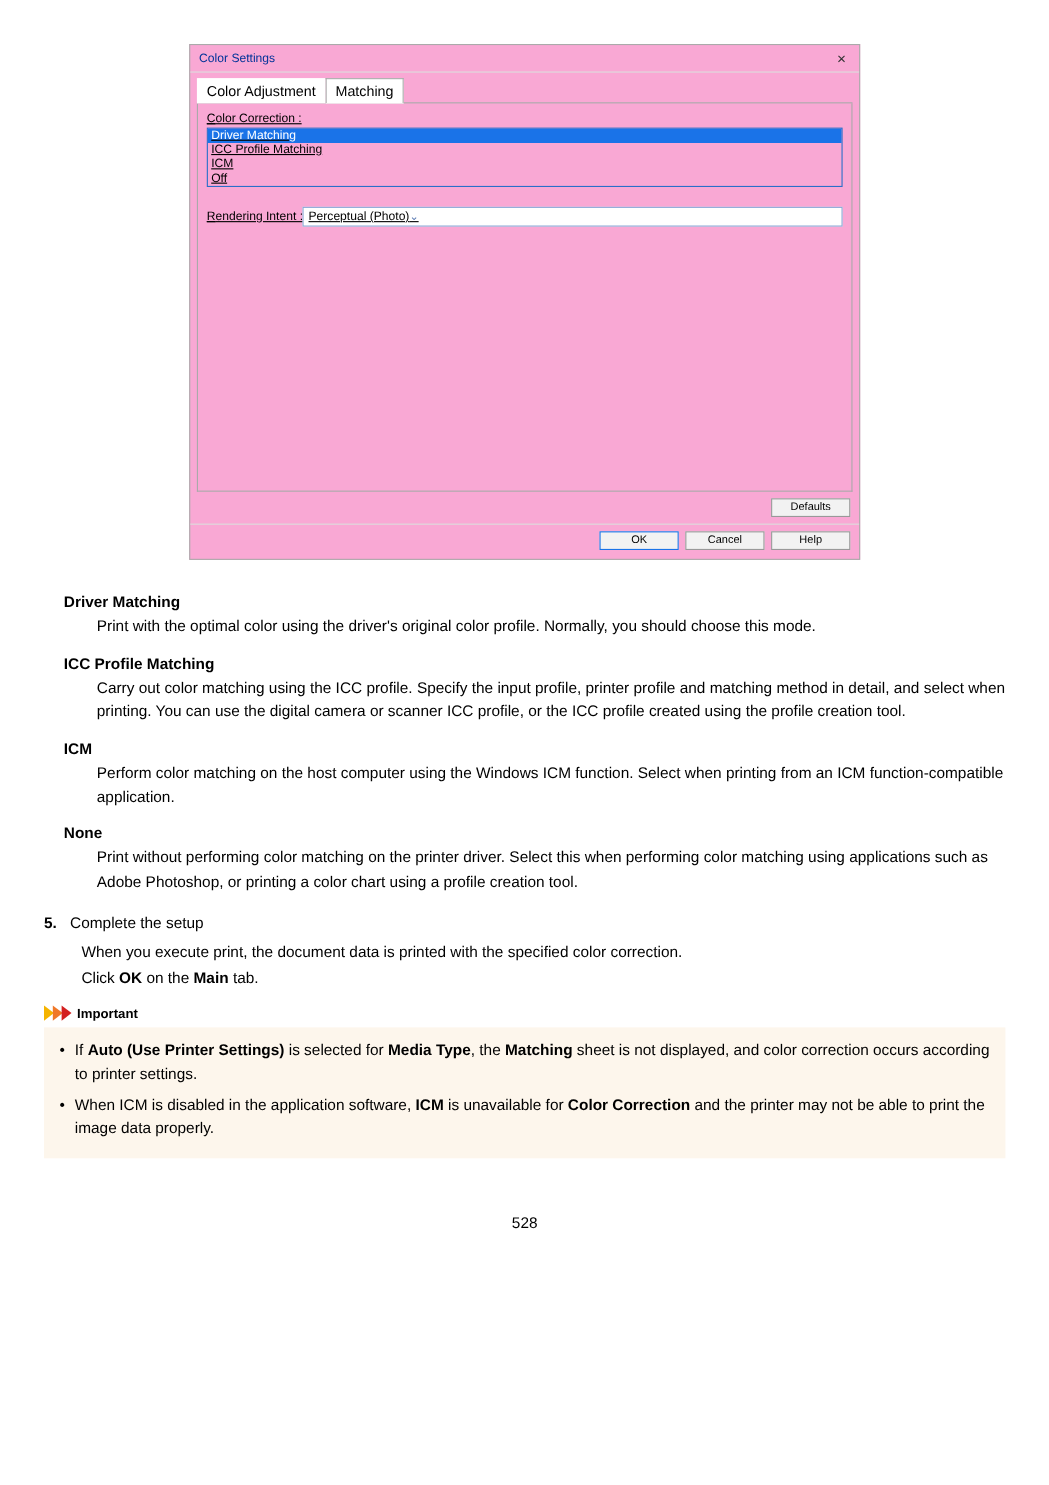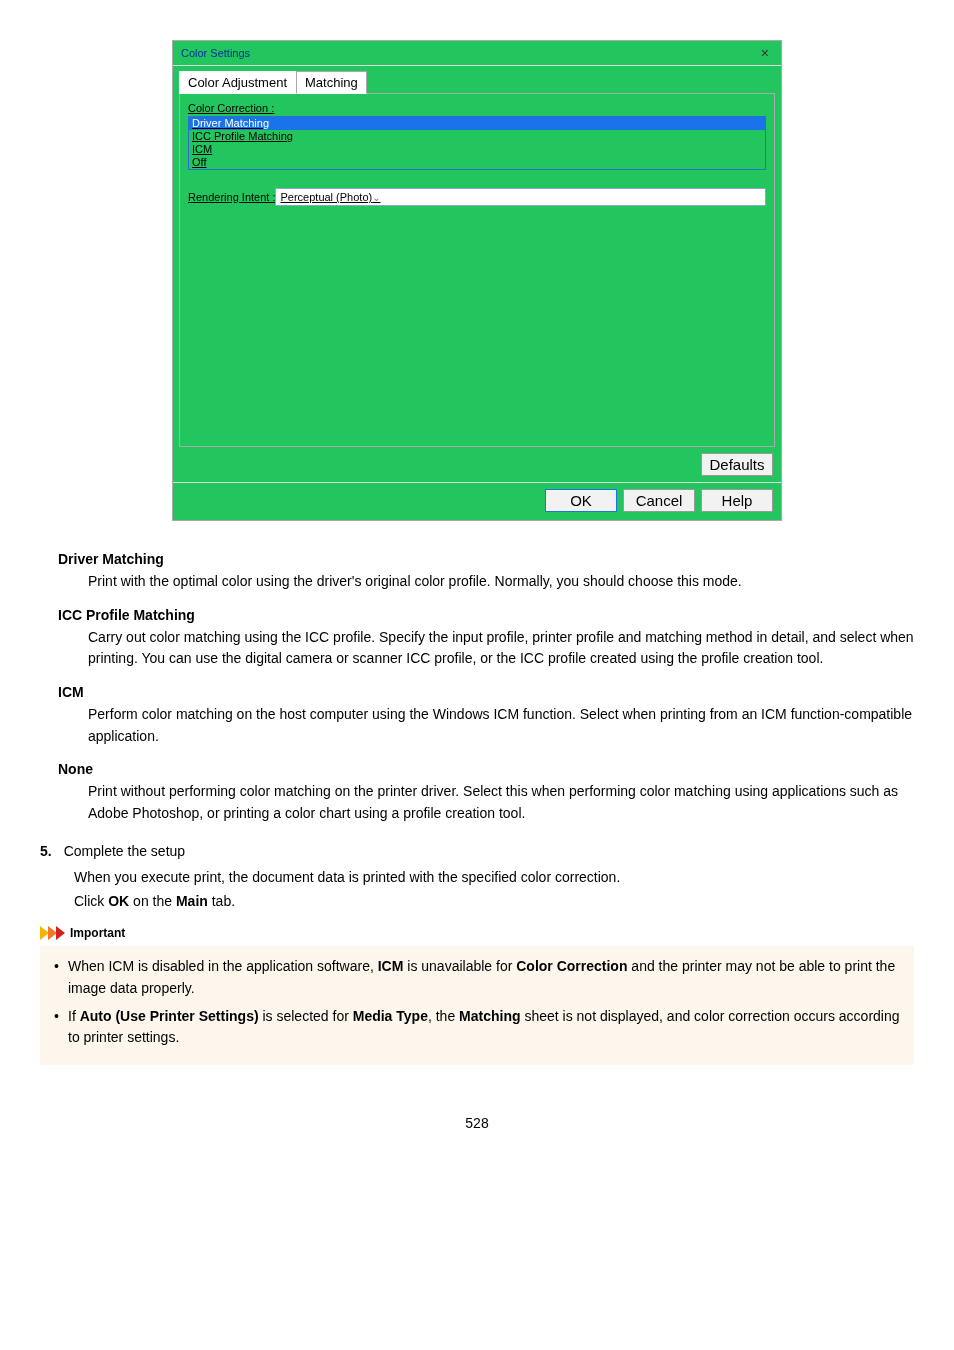--- a/index.html
+++ b/index.html
@@ -11,21 +11,21 @@
     width: 954px;
     padding: 40px 0;
   }
   .content { padding: 0 40px; }
 
   
   .dialog {
     width: 610px;
     margin: 0 auto 30px;
     border: 1px solid #aaa;
-    background: #22c55e;
+    background: #f9a8d4;
     font-size: 11px;
     font-family: "Segoe UI", Tahoma, sans-serif;
     color: #000;
   }
   .titlebar {
     display: flex;
     align-items: center;
     justify-content: space-between;
     padding: 4px 6px 4px 8px;
     border-bottom: 1px solid #ddd;
@@ -82,21 +82,21 @@
     font-size: 11px;
     height: 18px;
     background: #fff;
   }
   .ri-chevron { color: #5b7bb3; font-size: 10px; }
 
   .defaults-row { display:flex; justify-content:flex-end; margin: 4px 8px 6px; }
   .btn {
     border: 1px solid #999;
     background: #f2f2f2;
-    font-size: 15px;
+    font-size: 10px;
     padding: 2px 0;
     width: 72px;
     text-align: center;
     margin-left: 6px;
   }
   .btn.ok { border-color: #1a73e8; }
   .footer-row {
     display:flex; justify-content:flex-end;
     border-top: 1px solid #ddd;
     padding: 6px 8px 8px;
@@ -208,20 +208,20 @@
   <div class="imp-header">
     <span class="arrows">
       <span class="arrow a1"></span>
         <span class="arrow a2"></span>
         <span class="arrow a3"></span>
     </span>
     <span class="imp-title">Important</span>
   </div>
   <div class="imp-box">
     <ul>
+      <li><span>If </span><b>Auto (Use Printer Settings)</b><span> is selected for </span><b>Media Type</b><span>, the </span><b>Matching</b><span> sheet is not displayed, and color correction occurs according to printer settings.</span></li>
       <li><span>When ICM is disabled in the application software, </span><b>ICM</b><span> is unavailable for </span><b>Color Correction</b><span> and the printer may not be able to print the image data properly.</span></li>
-      <li><span>If </span><b>Auto (Use Printer Settings)</b><span> is selected for </span><b>Media Type</b><span>, the </span><b>Matching</b><span> sheet is not displayed, and color correction occurs according to printer settings.</span></li>
     </ul>
   </div>
 
   <div class="page-num">528</div>
 
 </div>
 
 </body></html>

